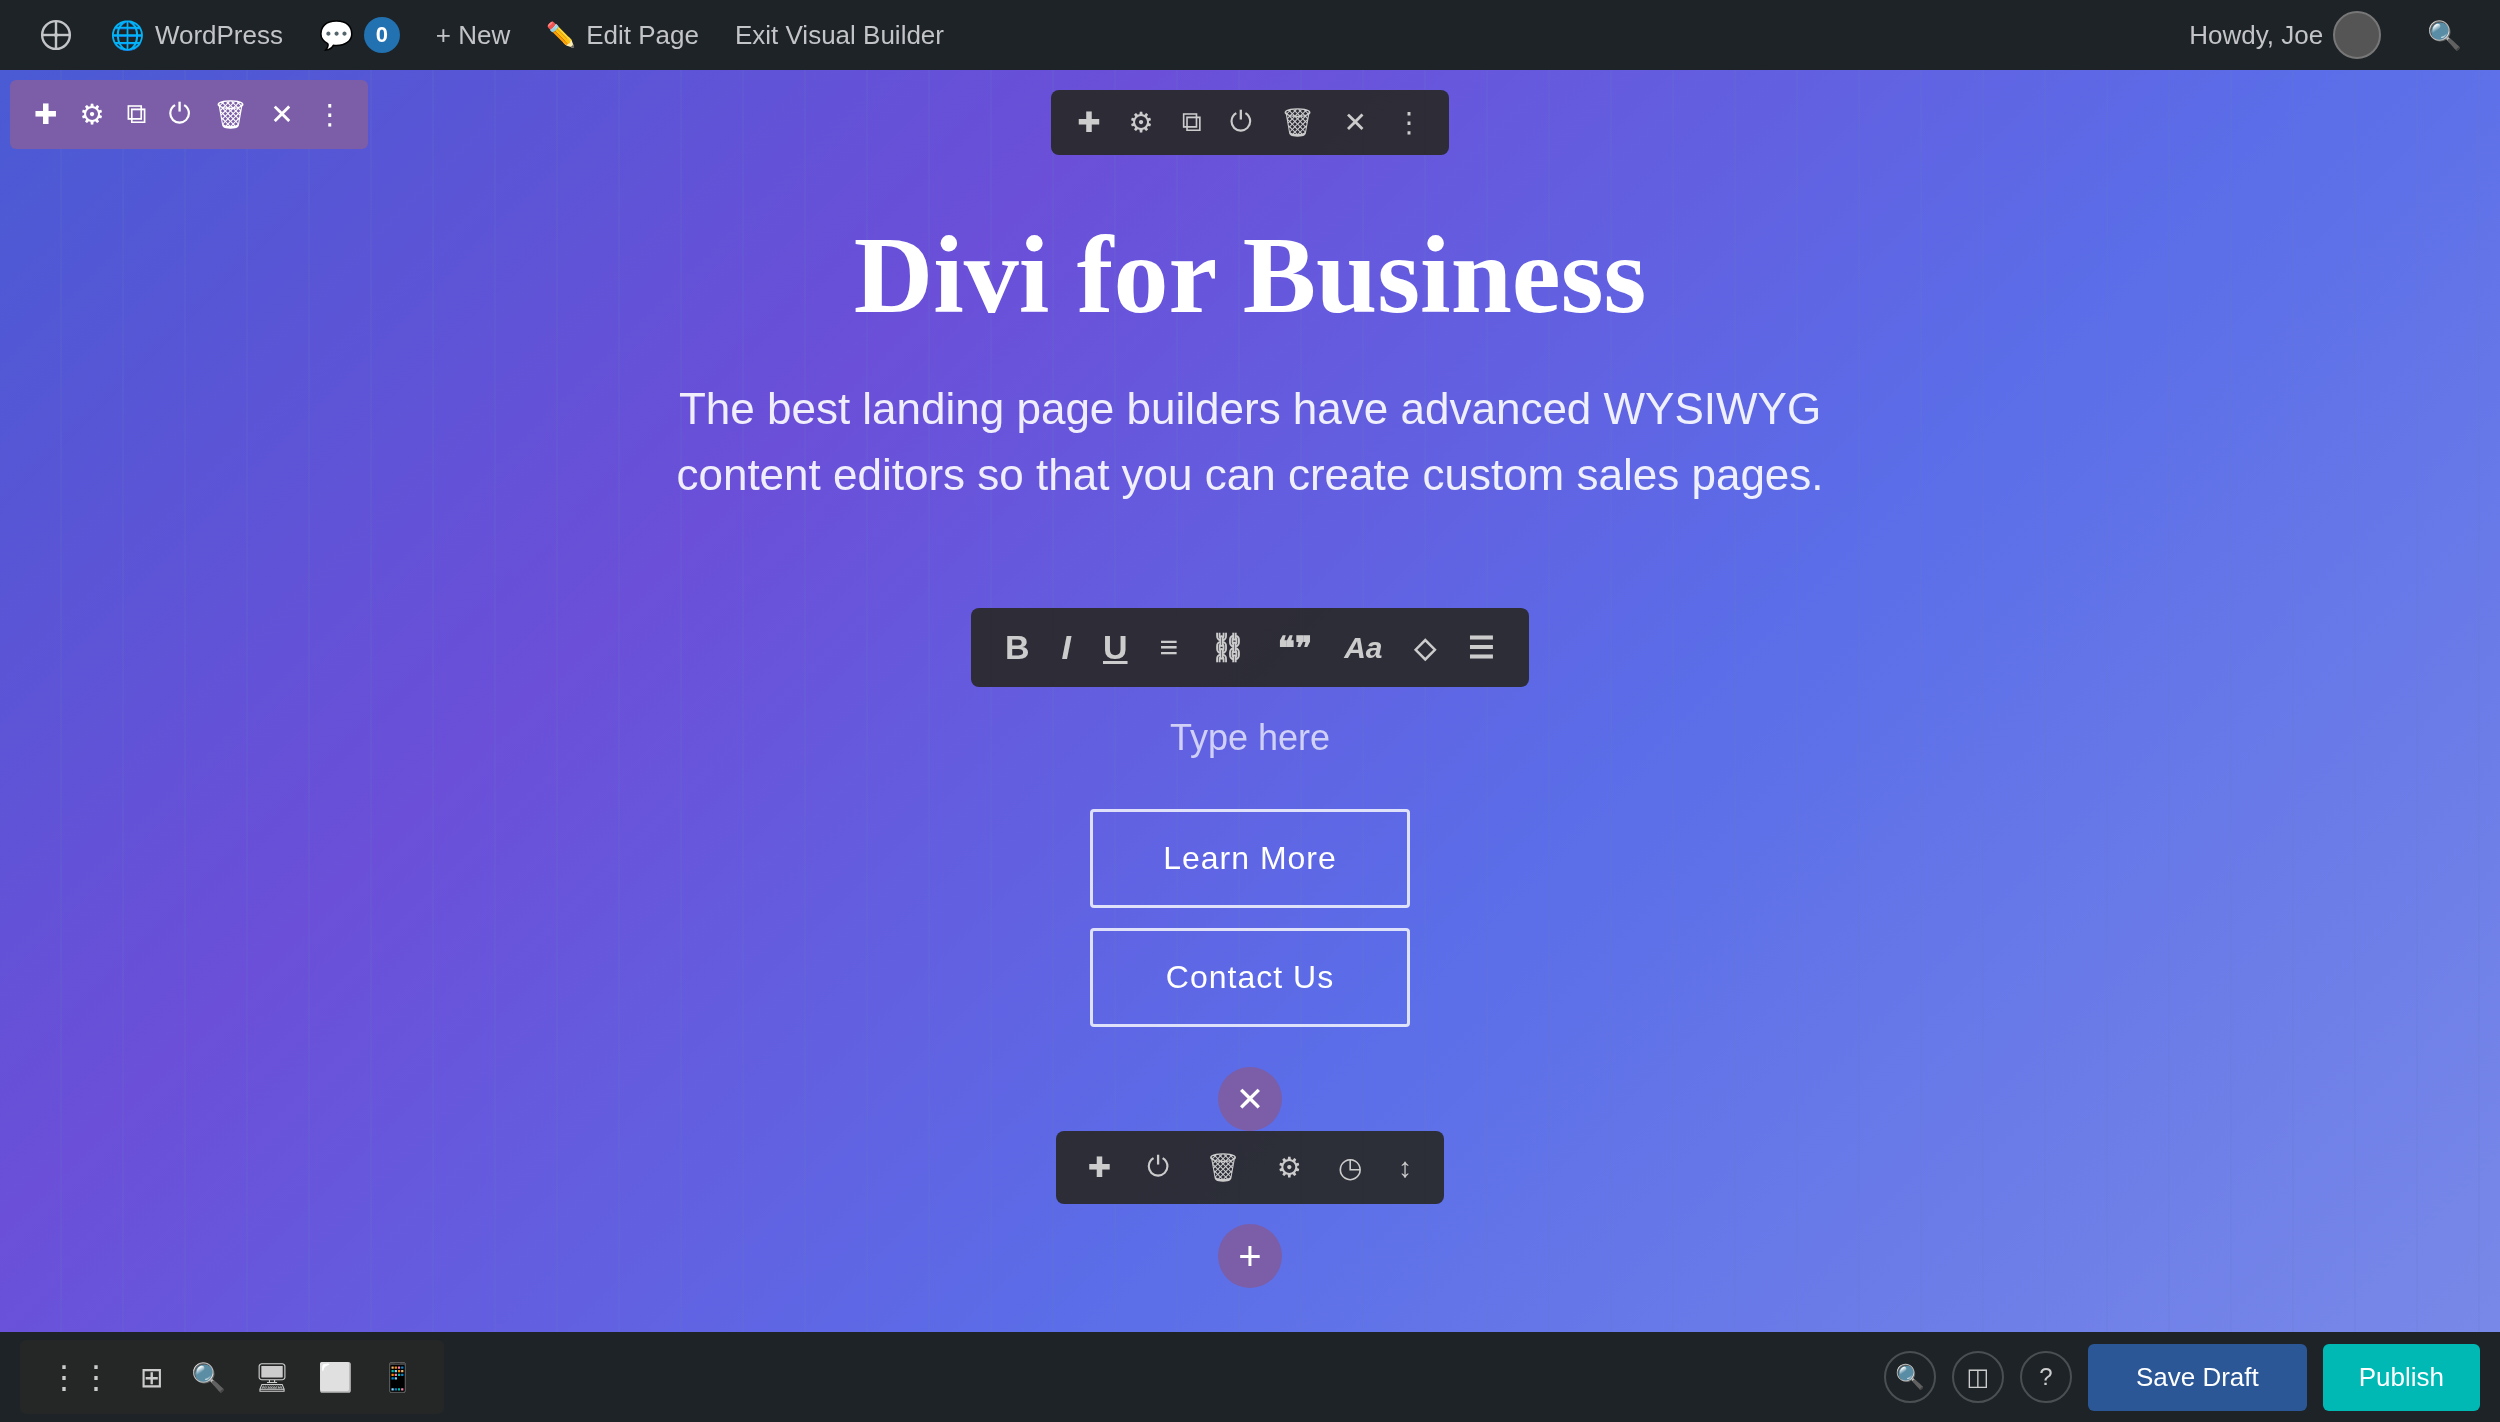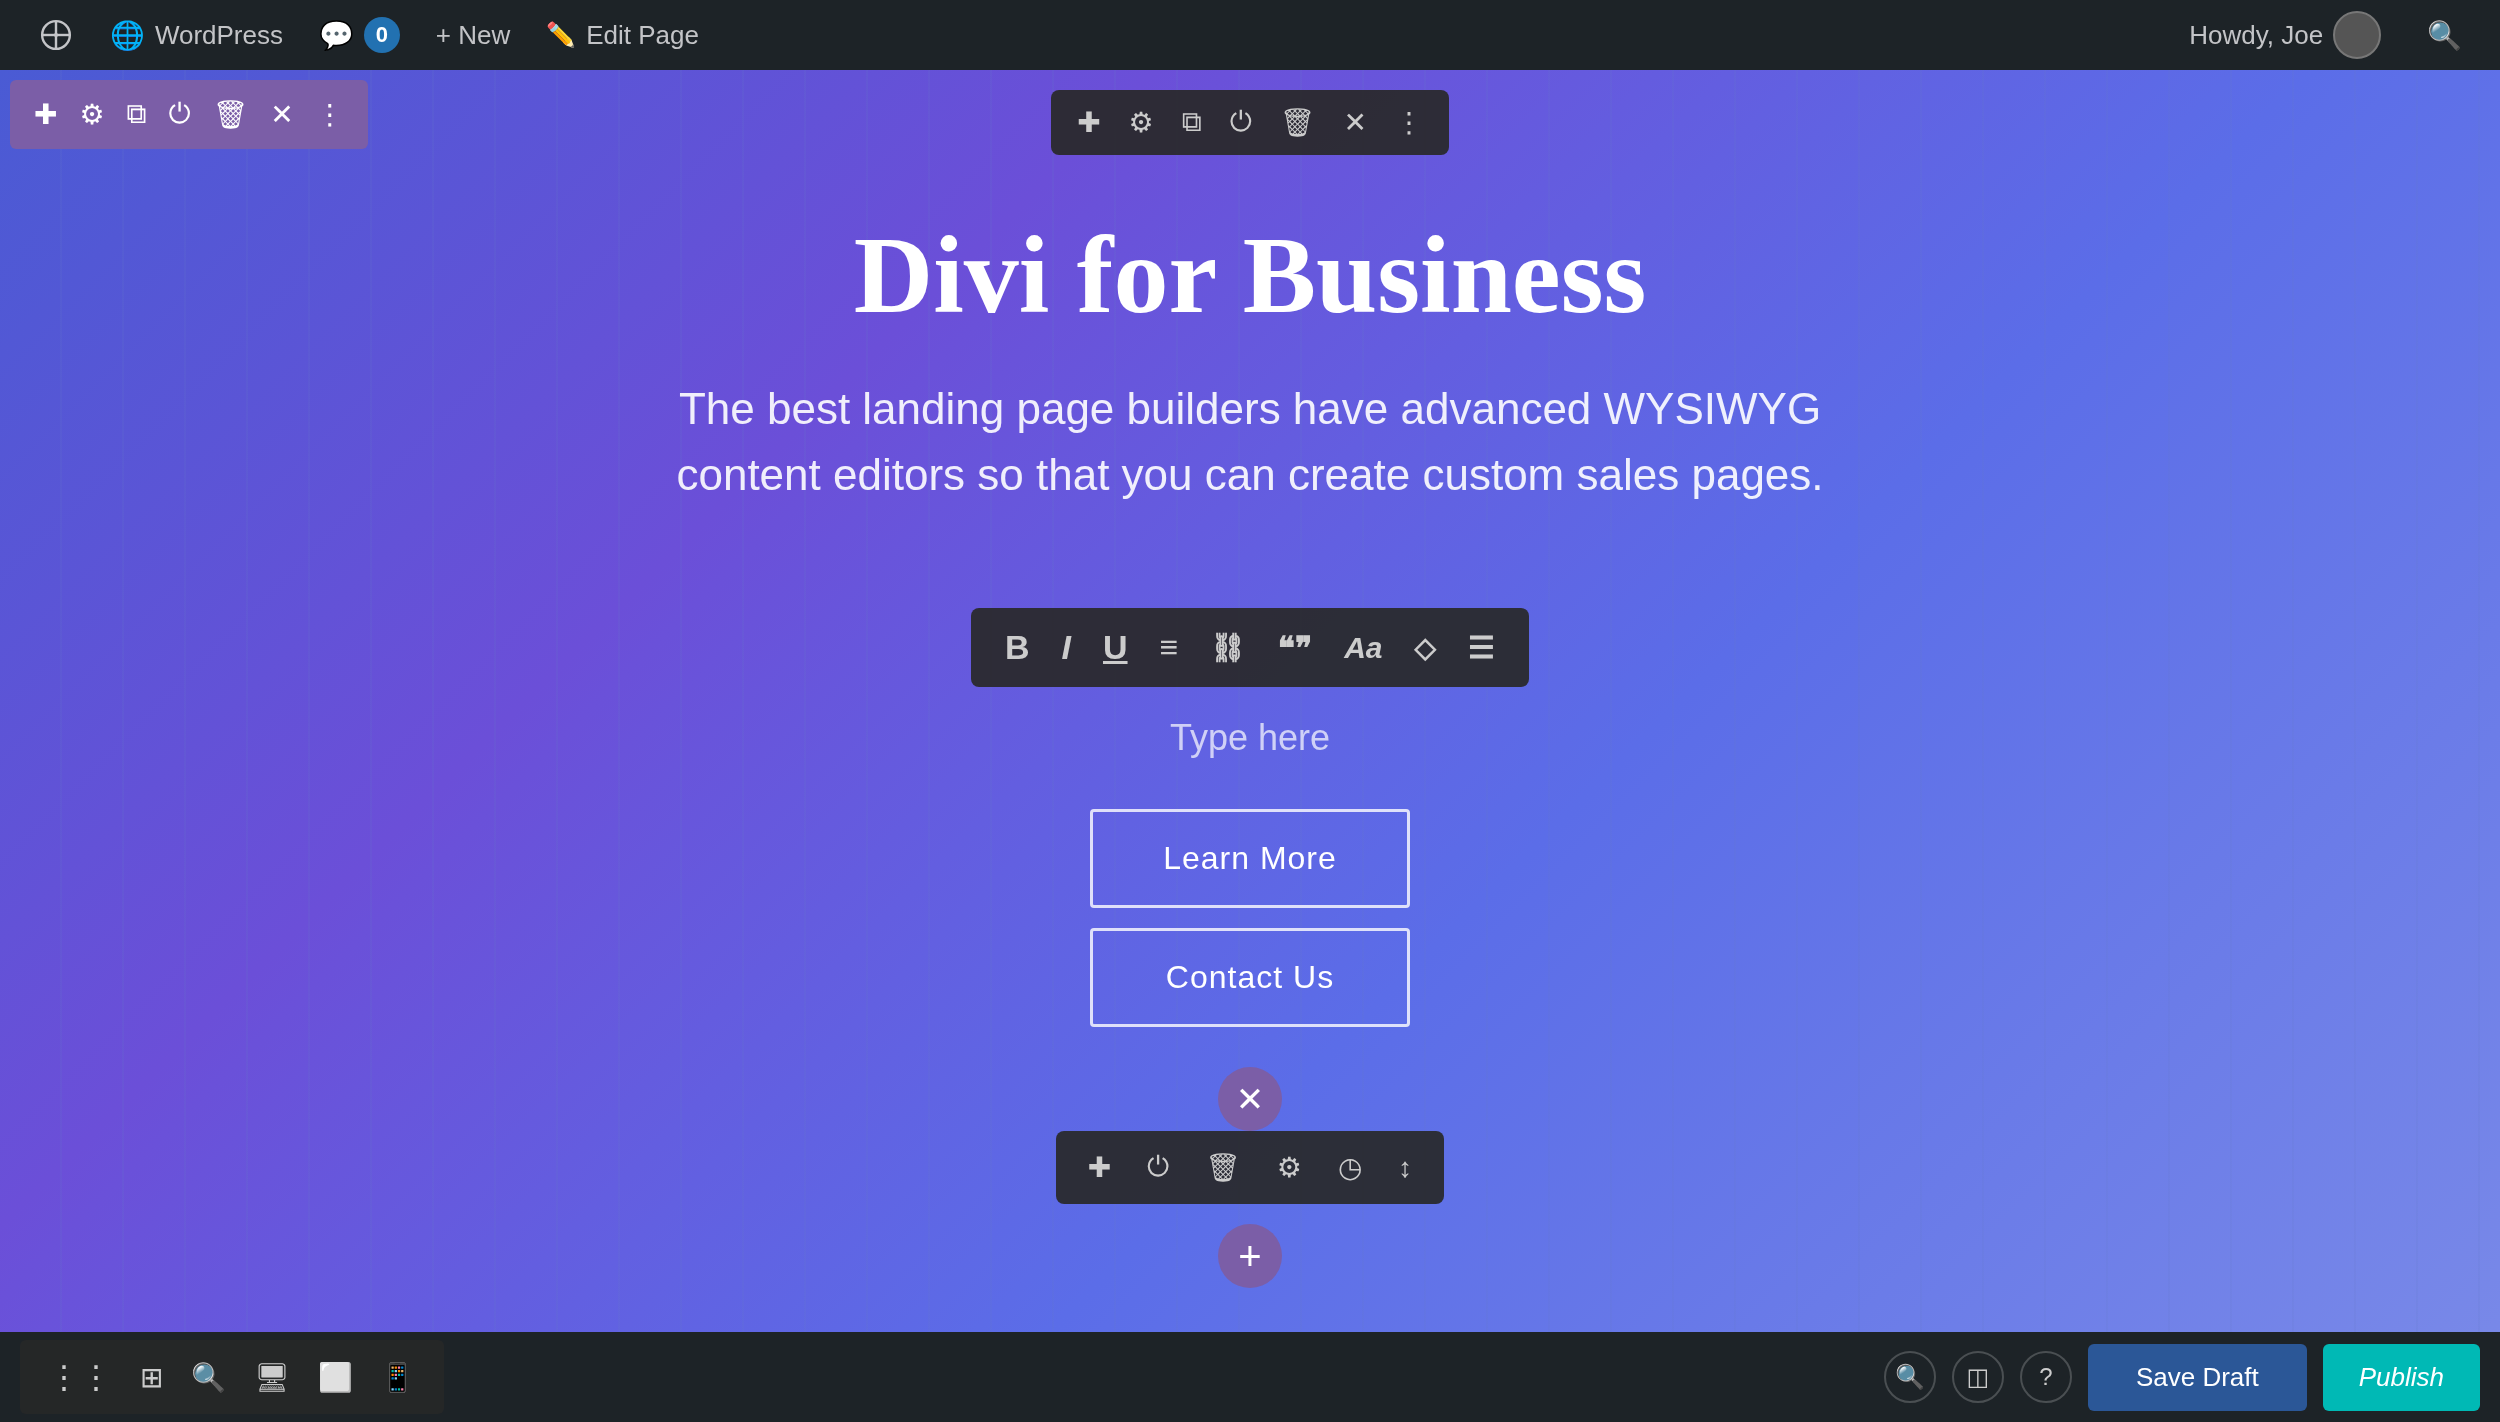--- a/index.html
+++ b/index.html
@@ -261,21 +261,20 @@
     }
     .publish-btn {
       background: #00b9b5;
       color: #fff;
       border: none;
       padding: 18px 36px;
       font-size: 26px;
       border-radius: 6px;
       cursor: pointer;
       font-weight: 500;
-      font-style: italic;
     }
 
     
     .comment-icon-wrap {
       display: flex;
       align-items: center;
       gap: 8px;
     }
     .comment-count {
       background: #2271b1;
@@ -323,20 +322,23 @@
   <div class="bar-item comment-icon-wrap">
     <span style="font-size:28px;">💬</span>
     <div class="comment-count">0</div>
   </div>
   <div class="bar-item">
     <span>+ New</span>
   </div>
   <div class="bar-item">
     <span style="font-size:24px;">✏️</span>
     <span>Edit Page</span>
+  </div>
+  <div class="bar-item">
+    <span>Exit Visual Builder</span>
   </div>
   <div class="bar-right">
     <div class="bar-item howdy-wrap">
       <span>Howdy, Joe</span>
       <div class="avatar-circle"></div>
     </div>
     <div class="bar-item">
       <span style="font-size:28px;">🔍</span>
     </div>
   </div>

